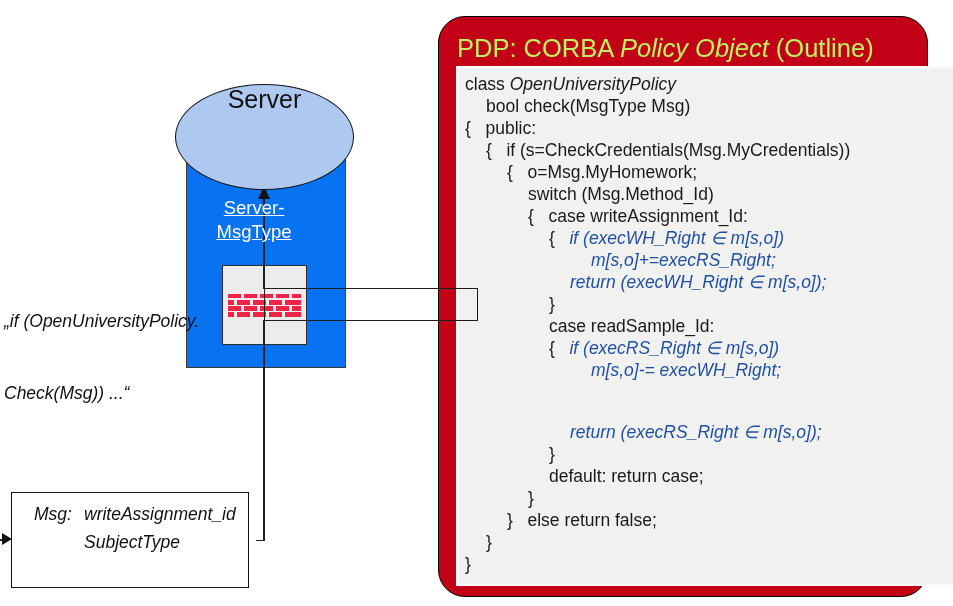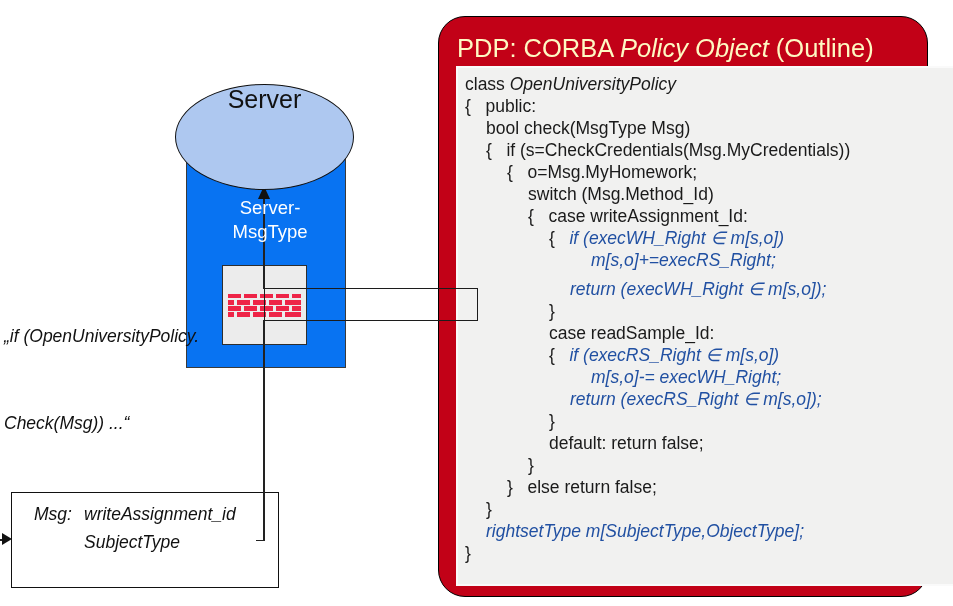--- a/index.html
+++ b/index.html
@@ -15,22 +15,22 @@
     left:186px;top:158px;width:160px;height:210px;
     background:var(--skeleton-blue);border:1.4px solid #3a3a3a;z-index:1;
   }
   .server-ellipse{
     left:175px;top:84px;width:179px;height:106px;border-radius:50%;
     background:var(--ellipse-blue);border:1.4px solid #111;z-index:4;
     display:flex;align-items:flex-start;justify-content:center;
   }
   .server-label{font-size:25px;color:#111;}
   .skeleton-label{
-    left:200px;top:196px;width:140px;text-align:center;color:#fff;
-    font-size:18.5px;line-height:24px;z-index:4;
+    left:184px;top:196px;width:140px;text-align:center;color:#fff;
+    font-size:18.5px;line-height:24px;z-index:4;text-decoration:underline;
   }
 
   
   .brick-box{
     left:222px;top:265px;width:85px;height:80px;
     background:#ececec;border:1.8px solid #2e2e2e;z-index:2;
   }
   .wall-strip{
     left:224px;top:289px;width:81px;height:31px;background:#ececec;
     padding:4.6px 3px 0 4px;z-index:4;
@@ -57,37 +57,37 @@
   }
 
   
   .connector-rect{
     left:263.5px;top:288px;width:214px;height:33px;
     border:1.6px solid #1c1c1c;background:transparent;z-index:8;
   }
 
   
   .pep-text{left:4px;top:261px;width:230px;font-size:17.5px;line-height:24px;z-index:6;white-space:pre;}
-  .pep-text .it{font-style:italic;margin-top:15px;}
+  .pep-text .it{font-style:italic;}
 
   
   .msg-box{
-    left:11px;top:492px;width:268px;height:96px;background:#fff;
+    left:11px;top:492px;width:238px;height:96px;background:#fff;
     border:1.7px solid #111;z-index:2;display:flex;
     padding:8px 0 0 22px;font-style:italic;font-size:17.5px;line-height:27.5px;
   }
   .msg-label{width:50px;}
 
   
   .pdp-box{
     left:438px;top:16px;width:490px;height:581px;
     background:var(--pdp-red);border:1.7px solid #000;border-radius:27px;z-index:5;
   }
   .pdp-title{
-    position:absolute;left:18px;top:17px;color:#fef9c3;font-size:25.5px;white-space:pre;
+    position:absolute;left:18px;top:17px;color:#bef264;font-size:25.5px;white-space:pre;
   }
   .pdp-title .it{font-style:italic;}
   .pdp-interior{
     position:absolute;left:17px;top:49px;width:504px;height:520px;
     background:#f1f1f0;border:2px solid #fafafa;
   }
   .code-block{padding:5px 4px 0 7px;font-size:17.5px;line-height:22px;color:#1a1a1a;}
   .code-line{white-space:pre;}
   .seg-p{font-style:normal;color:#1a1a1a;}
   .seg-i{font-style:italic;color:#1a1a1a;}
@@ -136,40 +136,39 @@
       <div>writeAssignment_id</div>
       <div>SubjectType</div>
     </div>
   </div>
 
   <div class="abs pdp-box">
     <div class="pdp-title"><span>PDP: CORBA </span><span class="it">Policy Object</span><span> (Outline)</span></div>
     <div class="pdp-interior">
       <div class="code-block" id="code-block">
           <div class="code-line" style="padding-left: 0px;"><span class="seg-p">class </span><span class="seg-i">OpenUniversityPolicy</span></div>
+          <div class="code-line" style="padding-left: 21px;"><span class="seg-p">bool check(MsgType Msg)</span></div>
           <div class="code-line" style="padding-left: 0px;"><span class="seg-p">{   public:</span></div>
-          <div class="code-line" style="padding-left: 21px;"><span class="seg-p">bool check(MsgType Msg)</span></div>
           <div class="code-line" style="padding-left: 21px;"><span class="seg-p">{   if (s=CheckCredentials(Msg.MyCredentials))</span></div>
           <div class="code-line" style="padding-left: 42px;"><span class="seg-p">{   o=Msg.MyHomework;</span></div>
           <div class="code-line" style="padding-left: 63px;"><span class="seg-p">switch (Msg.Method_Id)</span></div>
           <div class="code-line" style="padding-left: 63px;"><span class="seg-p">{   case writeAssignment_Id:</span></div>
           <div class="code-line" style="padding-left: 84px;"><span class="seg-p">{   </span><span class="seg-b">if (execWH_Right ∈ m[s,o])</span></div>
           <div class="code-line" style="padding-left: 126px;"><span class="seg-b">m[s,o]+=execRS_Right;</span></div>
-          <div class="code-line" style="padding-left: 105px; margin-top: 7px;"><span class="seg-b">return (execWH_Right ∈ m[s,o]);</span></div>
+          <div class="code-line" style="padding-left: 105px;"><span class="seg-b">return (execWH_Right ∈ m[s,o]);</span></div>
           <div class="code-line" style="padding-left: 84px;"><span class="seg-p">}</span></div>
           <div class="code-line" style="padding-left: 84px;"><span class="seg-p">case readSample_Id:</span></div>
           <div class="code-line" style="padding-left: 84px;"><span class="seg-p">{   </span><span class="seg-b">if (execRS_Right ∈ m[s,o])</span></div>
           <div class="code-line" style="padding-left: 126px;"><span class="seg-b">m[s,o]-= execWH_Right;</span></div>
-          <div class="code-line" style="padding-left: 105px;"><span class="seg-b">return (execRS_Right ∈ m[s,o]);</span></div>
+          <div class="code-line" style="padding-left: 105px; margin-top: 40px;"><span class="seg-b">return (execRS_Right ∈ m[s,o]);</span></div>
           <div class="code-line" style="padding-left: 84px;"><span class="seg-p">}</span></div>
-          <div class="code-line" style="padding-left: 84px;"><span class="seg-p">default: return false;</span></div>
+          <div class="code-line" style="padding-left: 84px;"><span class="seg-p">default: return case;</span></div>
           <div class="code-line" style="padding-left: 63px;"><span class="seg-p">}</span></div>
           <div class="code-line" style="padding-left: 42px;"><span class="seg-p">}   else return false;</span></div>
           <div class="code-line" style="padding-left: 21px;"><span class="seg-p">}</span></div>
-          <div class="code-line" style="padding-left: 21px;"><span class="seg-b">rightsetType m[SubjectType,ObjectType];</span></div>
           <div class="code-line" style="padding-left: 0px;"><span class="seg-p">}</span></div>
         </div>
     </div>
   </div>
 
   <div class="abs connector-rect"></div>
 
 </div>
 
 </body></html>

